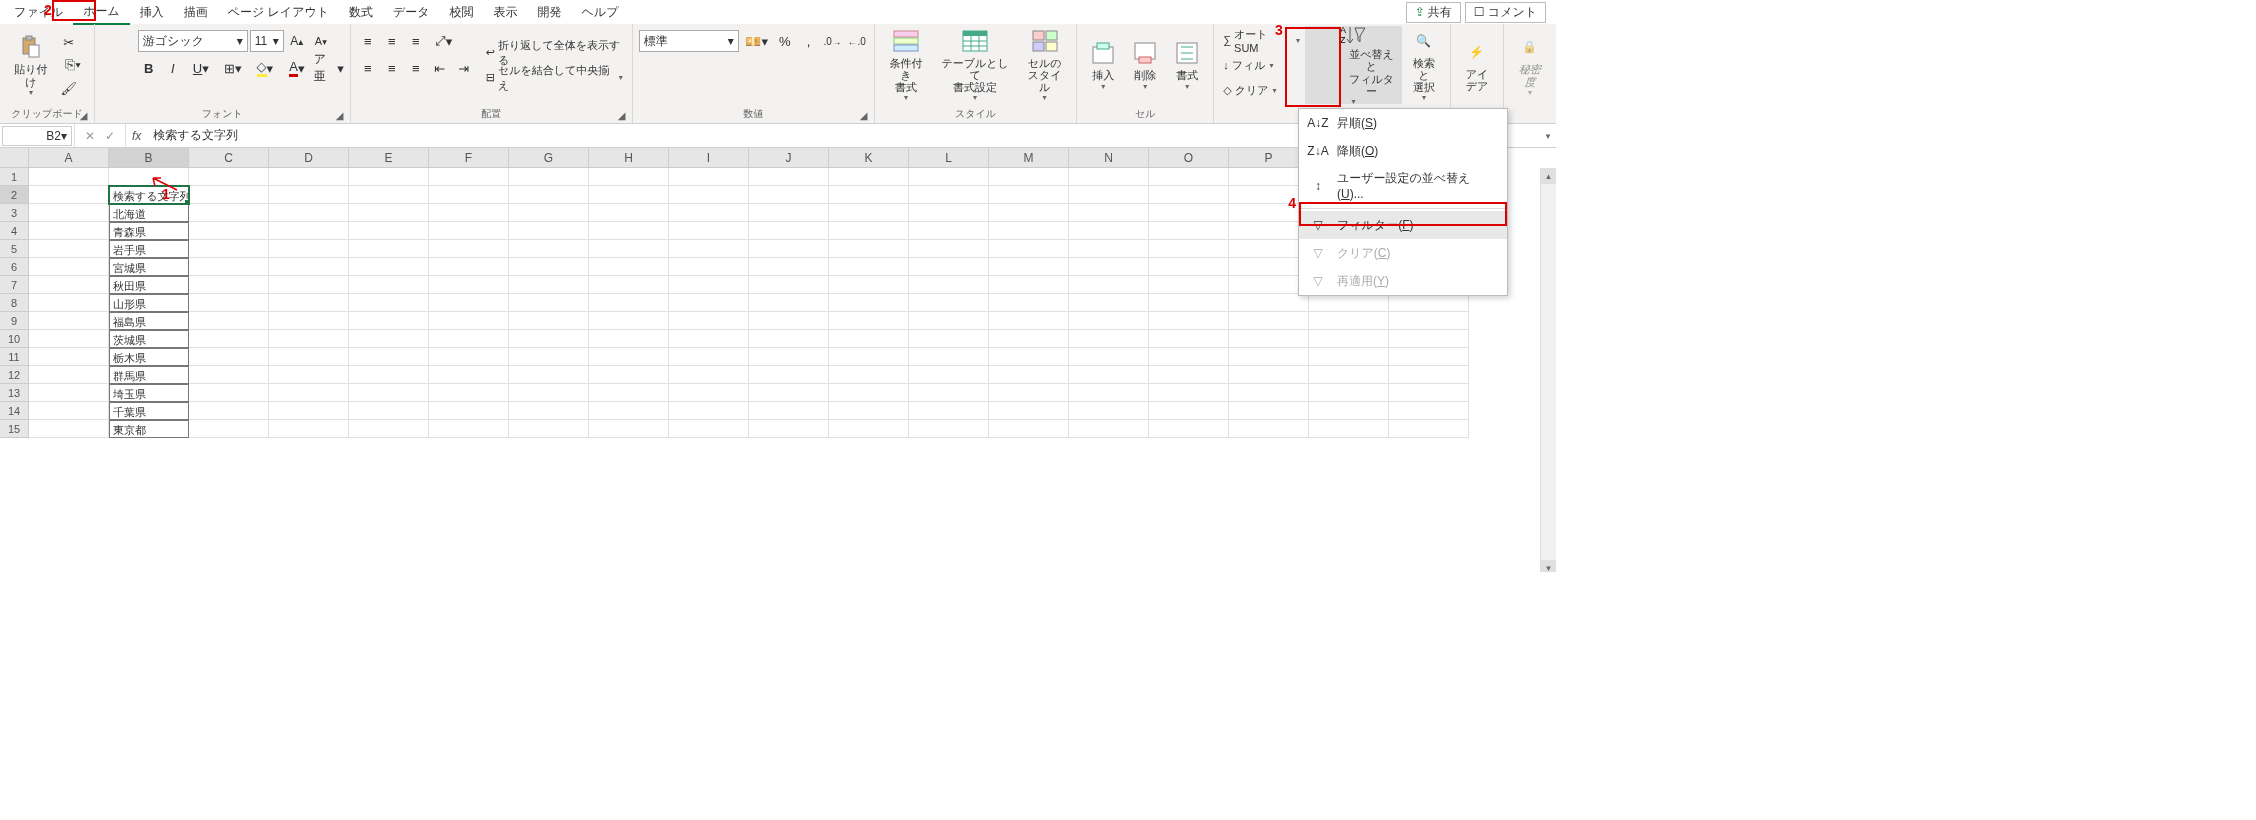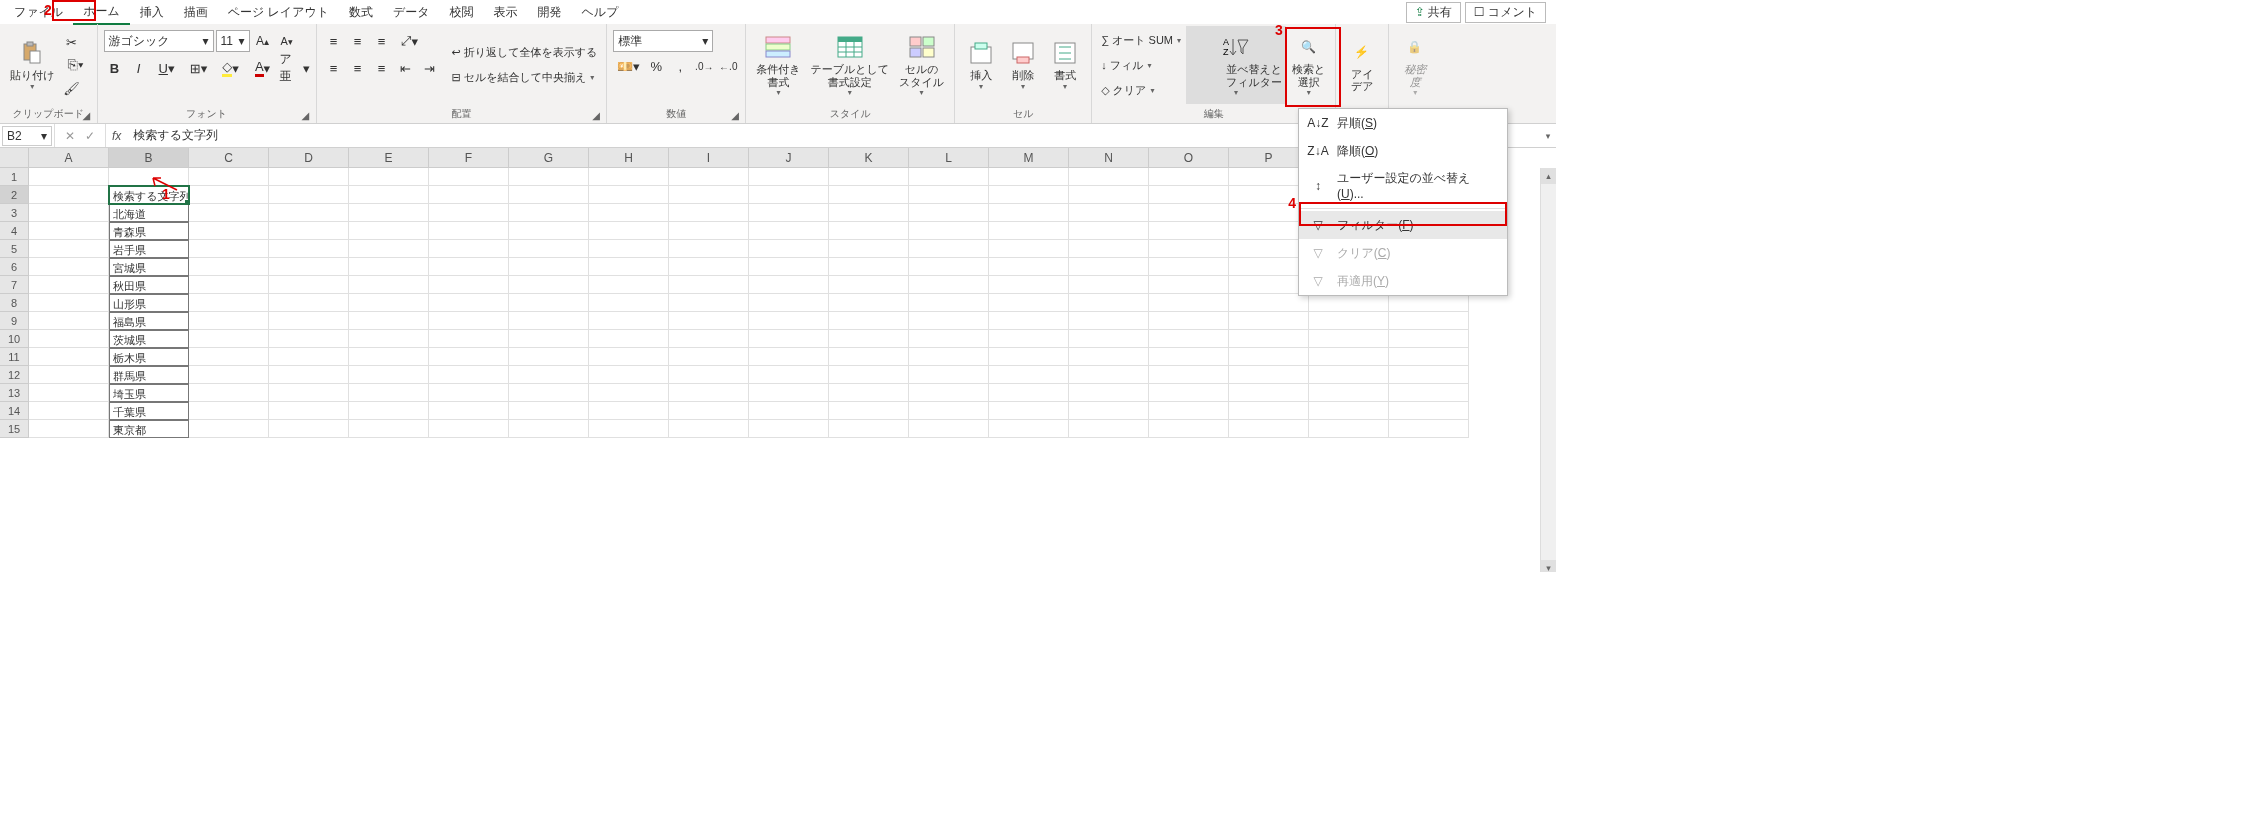--- a/index.html
+++ b/index.html
@@ -29,21 +29,21 @@
 .small-btn .dd { font-size: 8px; color: #666; margin-left: 1px; }
 
 .font-row { display: flex; gap: 2px; align-items: center; margin-bottom: 2px; }
 .font-name { border: 1px solid #aaa; background: #fff; height: 22px; width: 110px; padding: 0 4px; font-size: 12px; display: flex; align-items: center; justify-content: space-between; }
 .font-size { border: 1px solid #aaa; background: #fff; height: 22px; width: 34px; padding: 0 4px; font-size: 12px; display: flex; align-items: center; justify-content: space-between; }
 .icon-btn { width: 22px; height: 22px; display: flex; align-items: center; justify-content: center; cursor: pointer; font-size: 13px; }
 .icon-btn.wide { width: 30px; }
 
 
 .formula-bar { display: flex; align-items: center; height: 24px; border-bottom: 1px solid #d0d0d0; background: #fff; }
-.name-box { width: 50px; border: 1px solid #ccc; height: 20px; margin: 0 2px; display: flex; align-items: center; padding: 0 4px; font-size: 12px; justify-content: space-between; }
+.name-box { width: 70px; border: 1px solid #ccc; height: 20px; margin: 0 2px; display: flex; align-items: center; padding: 0 4px; font-size: 12px; justify-content: flex-end; }
 .fb-btns { display: flex; gap: 2px; padding: 0 6px; border-left: 1px solid #ddd; border-right: 1px solid #ddd; height: 100%; align-items: center; }
 .fb-btn { width: 18px; height: 18px; display: flex; align-items: center; justify-content: center; color: #999; font-size: 12px; }
 .fx { font-style: italic; font-size: 12px; color: #555; padding: 0 6px; }
 .formula-input { flex: 1; padding: 0 6px; font-size: 12px; }
 .fb-expand { width: 16px; text-align: center; color: #666; font-size: 9px; }
 
 
 .grid-wrap { position: relative; height: 428px; overflow: hidden; background: #fff; }
 .grid { display: grid; grid-template-columns: 29px repeat(18, 80px); }
 .corner { background: #e6e6e6; border-right: 1px solid #ccc; border-bottom: 1px solid #ccc; height: 20px; }
@@ -121,21 +121,21 @@
         <div class="icon-btn">✂</div>
         <div class="icon-btn wide">⎘▾</div>
         <div class="icon-btn">🖌</div>
       </div>
     </div>
     <div class="ribbon-group-label">クリップボード</div>
     <div class="ribbon-dialog-launcher">◢</div>
   </div>
 
   <div class="ribbon-group">
-    <div class="ribbon-group-content" style="flex-direction:column; gap:3px; padding-top:4px;">
+    <div class="ribbon-group-content" style="flex-direction:column; gap:3px; padding-top:4px;margin-left:37px;">
       <div class="font-row">
         <div class="font-name">
             <span>游ゴシック</span>
             <span class="dd">▾</span>
           </div>
         <div class="font-size">
             <span>11</span>
             <span class="dd">▾</span>
           </div>
         <div class="icon-btn" style="font-size:12px;">A<sup>▴</sup></div>
@@ -198,21 +198,21 @@
             <span>セルを結合して中央揃え</span>
             <span class="dd">▾</span>
           </div>
       </div>
     </div>
     <div class="ribbon-group-label">配置</div>
     <div class="ribbon-dialog-launcher">◢</div>
   </div>
 
   <div class="ribbon-group">
-    <div class="ribbon-group-content" style="flex-direction:column; gap:3px; padding-top:4px;">
+    <div class="ribbon-group-content" style="flex-direction:row; gap:3px; padding-top:4px;">
       <div class="font-name" style="width:100px;">
           <span>標準</span>
           <span class="dd">▾</span>
         </div>
       <div class="font-row">
         <div class="icon-btn wide">💴<span class="dd">▾</span></div>
         <div class="icon-btn">%</div>
         <div class="icon-btn">,</div>
         <div class="icon-btn" style="font-size:10px;">.0→</div>
         <div class="icon-btn" style="font-size:10px;">←.0</div>

